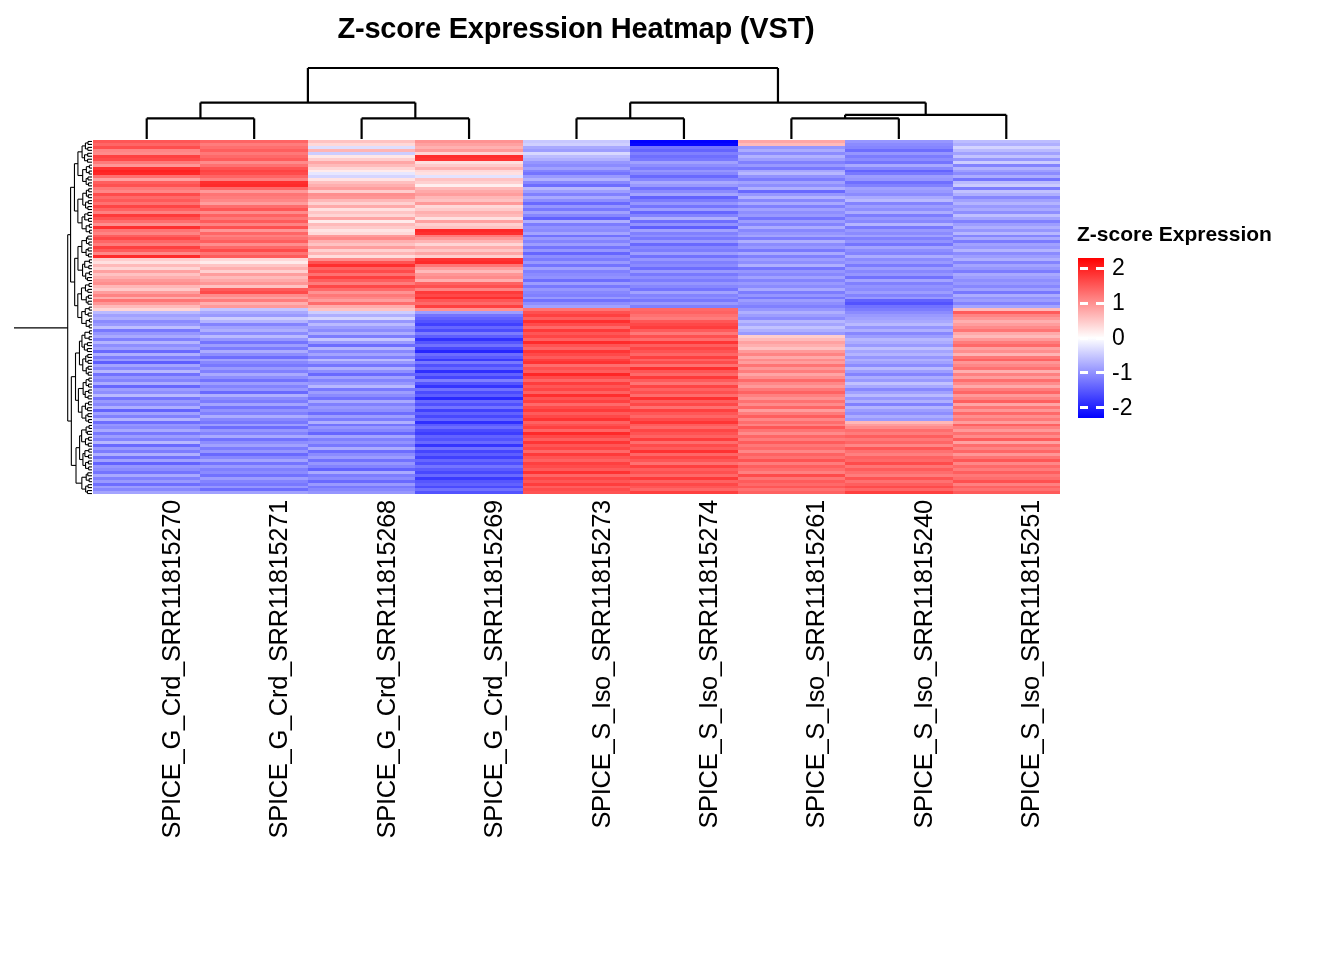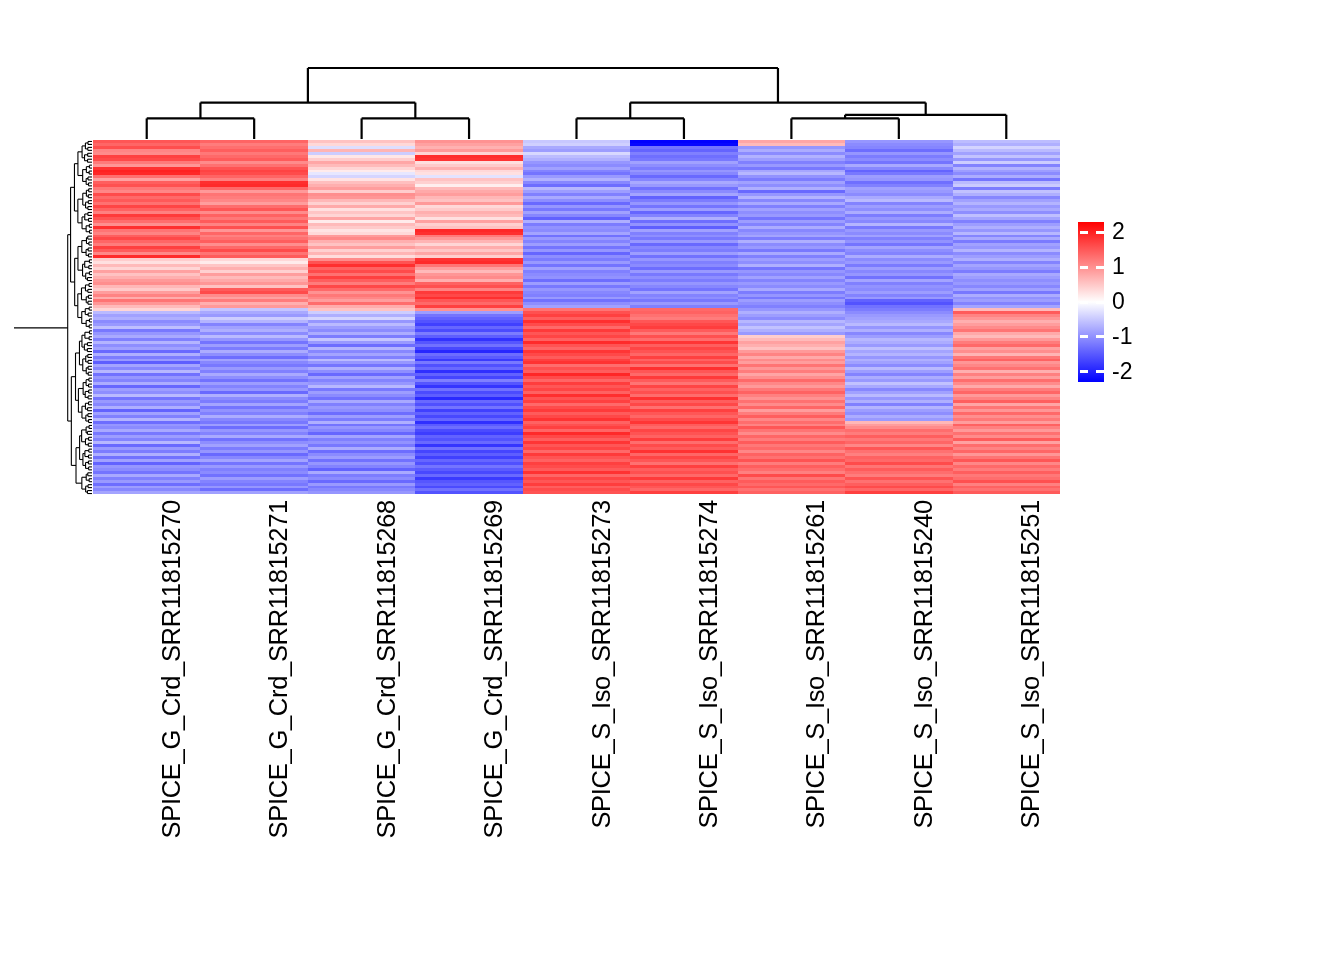--- a/index.html
+++ b/index.html
@@ -60,20 +60,21 @@
   .cb-label{
     position:absolute;left:36px;font-size:23px;color:#000;
     line-height:1;white-space:nowrap;
   }
 </style>
 </head>
 <body>
 
 <div id="root">
 
+  <div class="title">Z-score Expression Heatmap (VST)</div>
 
   <div class="dendro" style="left:93px;top:60px;">
     <svg id="col-dendro-svg" width="967" height="80" viewBox="0 0 967 80">
         <line x1="53.72222222222222" y1="80" x2="53.72222222222222" y2="58.400000000000006" stroke="#000" stroke-width="2.2"></line>
         <line x1="161.16666666666666" y1="80" x2="161.16666666666666" y2="58.400000000000006" stroke="#000" stroke-width="2.2"></line>
         <line x1="53.72222222222222" y1="58.400000000000006" x2="161.16666666666666" y2="58.400000000000006" stroke="#000" stroke-width="2.2"></line>
         <line x1="268.6111111111111" y1="80" x2="268.6111111111111" y2="58.400000000000006" stroke="#000" stroke-width="2.2"></line>
         <line x1="376.05555555555554" y1="80" x2="376.05555555555554" y2="58.400000000000006" stroke="#000" stroke-width="2.2"></line>
         <line x1="268.6111111111111" y1="58.400000000000006" x2="376.05555555555554" y2="58.400000000000006" stroke="#000" stroke-width="2.2"></line>
         <line x1="107.44444444444444" y1="58.400000000000006" x2="107.44444444444444" y2="42.56" stroke="#000" stroke-width="2.2"></line>
@@ -1789,20 +1790,21 @@
       <div class="collabel" style="left: 278.611px;">SPICE_G_Crd_SRR11815268</div>
       <div class="collabel" style="left: 386.056px;">SPICE_G_Crd_SRR11815269</div>
       <div class="collabel" style="left: 493.5px;">SPICE_S_Iso_SRR11815273</div>
       <div class="collabel" style="left: 600.944px;">SPICE_S_Iso_SRR11815274</div>
       <div class="collabel" style="left: 708.389px;">SPICE_S_Iso_SRR11815261</div>
       <div class="collabel" style="left: 815.833px;">SPICE_S_Iso_SRR11815240</div>
       <div class="collabel" style="left: 923.278px;">SPICE_S_Iso_SRR11815251</div>
     </div>
 
   <div id="legend">
+    <div class="legend-title">Z-score Expression</div>
     <div class="legend-body">
       <div class="colorbar" id="colorbar" style="background: linear-gradient(rgb(255, 0, 0) 0%, rgb(255, 26, 26) 5%, rgb(255, 51, 51) 10%, rgb(255, 77, 77) 15%, rgb(255, 102, 102) 20%, rgb(255, 128, 128) 25%, rgb(255, 153, 153) 30%, rgb(255, 179, 179) 35%, rgb(255, 204, 204) 40%, rgb(255, 230, 230) 45%, rgb(255, 255, 255) 50%, rgb(230, 230, 255) 55%, rgb(204, 204, 255) 60%, rgb(179, 179, 255) 65%, rgb(153, 153, 255) 70%, rgb(128, 128, 255) 75%, rgb(102, 102, 255) 80%, rgb(77, 77, 255) 85%, rgb(51, 51, 255) 90%, rgb(26, 26, 255) 95%, rgb(0, 0, 255) 100%);">
           <div class="cb-tick left" style="top: 8.93478px;"></div>
           <div class="cb-tick right" style="top: 8.93478px;"></div>
           <div class="cb-tick left" style="top: 43.7174px;"></div>
           <div class="cb-tick right" style="top: 43.7174px;"></div>
           <div class="cb-tick left" style="top: 78.5px;"></div>
           <div class="cb-tick right" style="top: 78.5px;"></div>
           <div class="cb-tick left" style="top: 113.283px;"></div>
           <div class="cb-tick right" style="top: 113.283px;"></div>

